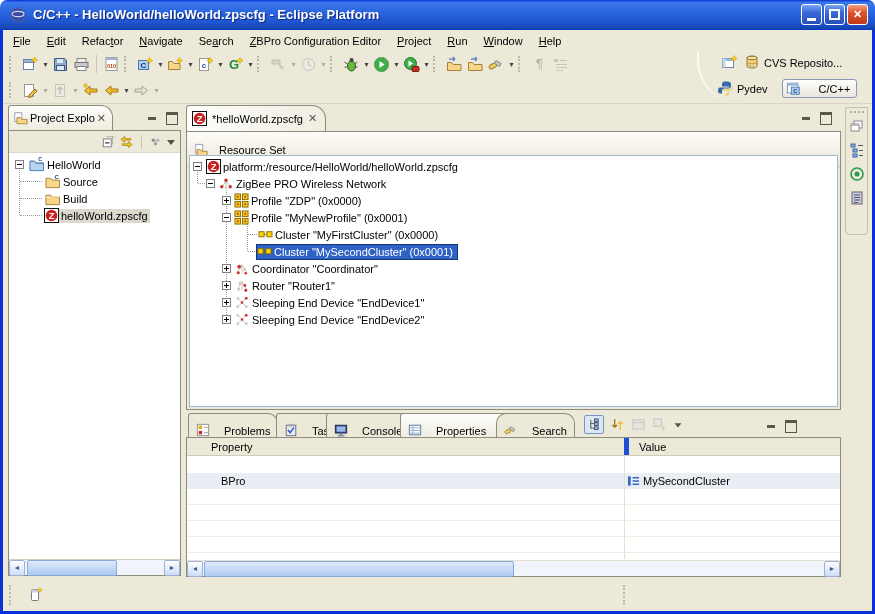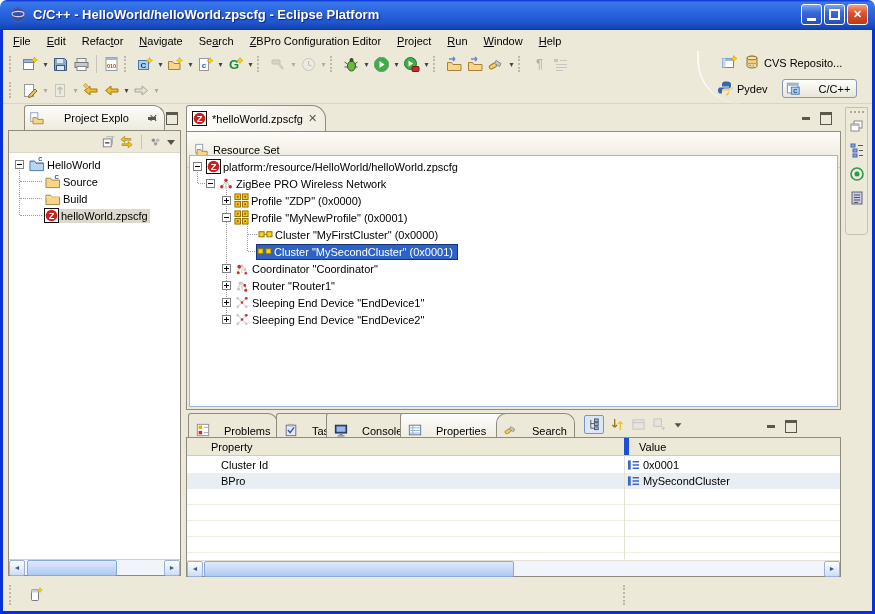--- a/index.html
+++ b/index.html
@@ -25,21 +25,21 @@
 .grip{width:7px;height:16px;border-left:2px dotted #bcb8aa;margin:0 4px 0 2px}
 .sep{width:1px;height:18px;background:#c8c4b4;margin:0 4px}
 .ic{display:inline-block;width:17px;height:17px;position:relative}
 .gray-ic{opacity:.45;filter:grayscale(60%)}
 .persp-curve{position:absolute;left:694px;top:0;width:44px;height:53px;border-left:2px solid #fbfaf3;border-bottom-left-radius:44px}
 .persp{position:absolute;left:706px;top:0;width:163px;height:53px}
 .persp-row{position:absolute;display:flex;align-items:center}
 .chip{display:flex;align-items:center;gap:3px;white-space:nowrap}
 .cpp-chip{border:1px solid #8a98b8;border-radius:3px;background:linear-gradient(180deg,#fefefc,#e8e6da);padding:1px 6px 1px 3px;display:flex;align-items:center;gap:18px}
 
-.lpanel-tab{position:absolute;left:24px;top:105px;height:25px;display:flex;align-items:center;padding:0 6px 0 4px;gap:20px;
+.lpanel-tab{position:absolute;left:8px;top:105px;height:25px;display:flex;align-items:center;padding:0 6px 0 4px;gap:2px;
  background:linear-gradient(180deg,#fdfdfb,#eeebdd);border:1px solid #8e8c7e;border-bottom:none;border-radius:3px 12px 0 0}
 .view-minmax{position:absolute;display:flex;gap:6px}
 .mini{width:13px;height:11px;position:relative}
 .mini.min::after{content:"";position:absolute;left:2px;bottom:2px;width:8px;height:3px;background:#5a584c}
 .mini.max::after{content:"";position:absolute;left:1px;top:1px;width:10px;height:9px;border:1px solid #5a584c;border-top:3px solid #5a584c}
 .lpanel-body{position:absolute;left:8px;top:130px;width:173px;height:446px;border:1px solid #8e8c7e;background:#fff}
 .lpanel-toolbar{position:absolute;left:0;top:0;right:0;height:22px;background:#ece9d8;border-bottom:1px solid #dcd8ca;display:flex;align-items:center;justify-content:flex-end;padding-right:4px;gap:3px}
 .ltree{position:absolute;left:0;top:23px;right:0;bottom:17px;background:#fff;overflow:hidden}
 .trow-item{position:absolute;height:17px;display:flex;align-items:center}
 .expander{width:9px;height:9px;background:#fff;border:1px solid #808080;position:relative;flex:none}
@@ -47,21 +47,21 @@
 .expander.plus::after{content:"";position:absolute;left:3px;top:1px;width:1px;height:5px;background:#000}
 .lbl{white-space:nowrap;padding:1px 2px}
 .sel-gray{background:#dcd8cc}
 .sel-blue{display:flex;align-items:center;background:#2e62c4;border:1px solid #15357a;color:#fff;padding-right:2px}
 .sel-blue .lbl{color:#fff}
 
 .etab{position:absolute;left:186px;top:105px;height:26px;display:flex;align-items:center;gap:5px;padding:0 8px 0 5px;
  background:linear-gradient(90deg,#fdfdfb,#f0ede1);border:1px solid #8e8c7e;border-bottom:none;border-radius:3px 14px 0 0}
 .closex{color:#555;font-size:11px;font-weight:bold;font-family:"DejaVu Sans",sans-serif}
 .ebody{position:absolute;left:186px;top:131px;width:655px;height:279px;border:1px solid #8e8c7e;background:#ece9d8}
-.rs-header{position:absolute;left:0;top:0;right:0;height:36px;background:linear-gradient(180deg,#fdfcf8,#eae6d6);border-bottom:1px solid #d6d2c2;display:flex;align-items:center;gap:5px;padding-left:7px}
+.rs-header{position:absolute;left:0;top:0;right:0;height:36px;background:linear-gradient(180deg,#fdfcf8,#eae6d6);border-bottom:1px solid #d6d2c2;display:flex;align-items:center;gap:11px;padding-left:7px}
 .etree{position:absolute;left:2px;top:23px;width:649px;height:252px;background:#fff;border:1px solid #9fb6d4}
 .vguide{position:absolute;width:1px;border-left:1px dotted #9a9a9a}
 .hguide{position:absolute;height:1px;border-top:1px dotted #9a9a9a}
 
 .btabs{position:absolute;left:186px;top:412px;width:655px;height:25px}
 .btab{position:absolute;top:1px;height:24px;display:flex;align-items:flex-end;gap:14px;padding:0 7px;border:1px solid #8e8c7e;border-bottom:none;border-radius:3px 10px 0 0;background:#ece9d8}
 .btab.active{background:linear-gradient(180deg,#fdfdfb,#f0ede1)}
 .bbody{position:absolute;left:186px;top:437px;width:655px;height:140px;border:1px solid #8e8c7e;background:#fff}
 .phead{position:absolute;left:0;top:0;right:0;height:18px;background:#ece9d8;border-bottom:1px solid #d0ccbc;display:flex;align-items:center}
 .pcol1{padding-left:24px}
@@ -623,30 +623,20 @@
     <div class="view-minmax" style="right:44px;top:7px;position:absolute">
       <span class="mini min"></span>
       <span class="mini max"></span>
     </div>
   </div>
 
   <div class="bbody">
     <div class="phead">
       <span class="pcol1">Property</span>
       <span class="pcol2">Value</span>
-    </div>
-    <div class="prow" style="top:19px;background:#fff">
-      <span class="prop-name">Cluster Id</span>
-      <span class="prop-val">
-          <svg style="width:13px;height:12px" viewBox="0 0 14 13">
-            <rect x="1" y="1.5" width="3" height="10" fill="#3868c8"></rect>
-            <path d="M6 3h7M6 6.5h7M6 10h7" stroke="#3868c8" stroke-width="1.4"></path>
-          </svg>
-          <span>0x0001</span>
-        </span>
     </div>
     <div class="prow" style="top:35px;background:#e9edf4">
       <span class="prop-name">BPro</span>
       <span class="prop-val">
           <svg style="width:13px;height:12px" viewBox="0 0 14 13">
             <rect x="1" y="1.5" width="3" height="10" fill="#3868c8"></rect>
             <path d="M6 3h7M6 6.5h7M6 10h7" stroke="#3868c8" stroke-width="1.4"></path>
           </svg>
           <span>MySecondCluster</span>
         </span>

